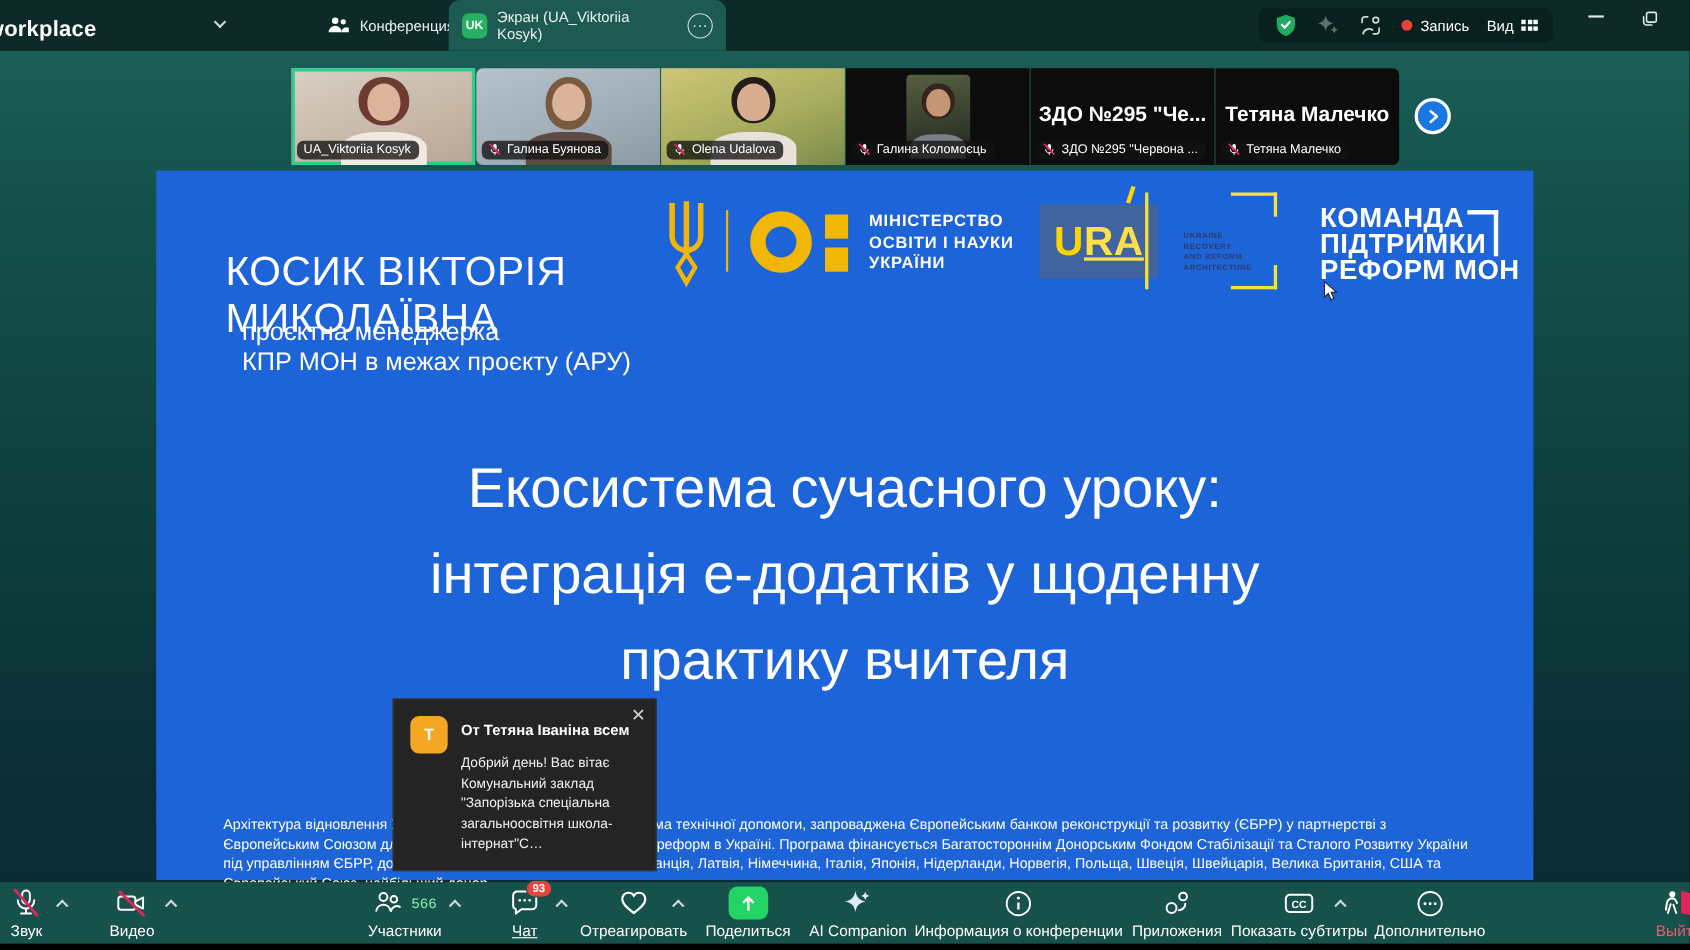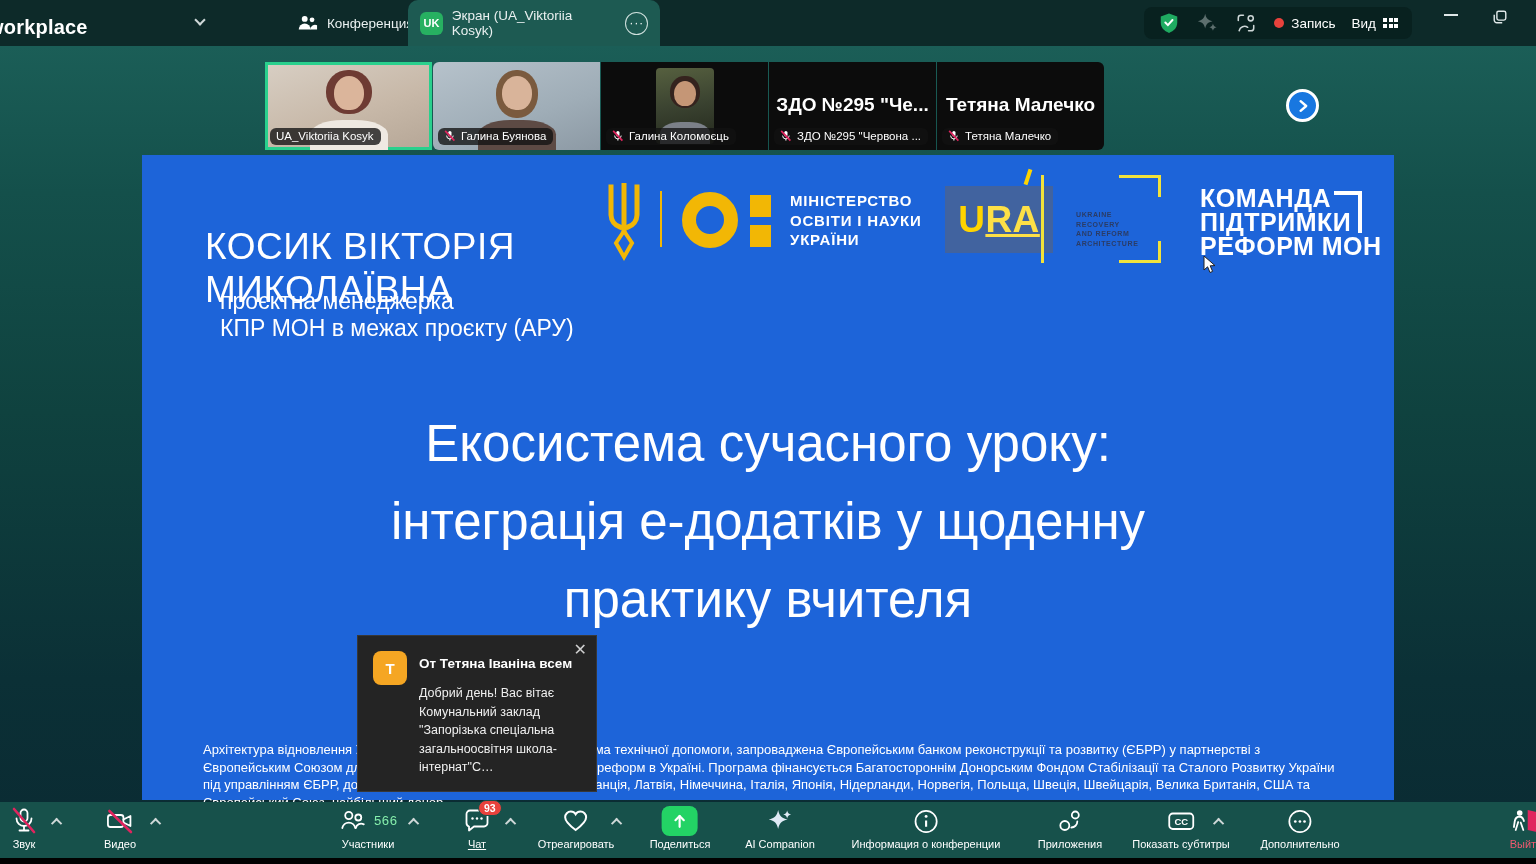--- a/index.html
+++ b/index.html
@@ -93,21 +93,21 @@
   #chat-popup .close { position:absolute; right:9px; top:4px; font-size:16px; color:#cfcfcf; }
 
   
   #cursor { position:absolute; left:1203px; top:255px; }
 
   
   #toolbar { position:absolute; left:0; top:802px; width:1536px; height:56px; background:#17514b; }
   .tool { position:absolute; top:4px; transform:translateX(-50%); display:flex; flex-direction:column;
      align-items:center; color:#fff; }
   .tool .irow { height:30px; display:flex; align-items:center; gap:7px; position:relative; }
-  .tool .lbl { margin-top:2px; font-size:11px; white-space:nowrap; }
+  .tool .lbl { margin-top:2px; font-size:14px; white-space:nowrap; }
   .tool .count { font-size:13px; color:#86efac;font-family:Liberation Mono, monospace; }
   .tchev { position:absolute; top:16px; }
   .badge { position:absolute; left:15px; top:-6px; background:#e8423c; color:#fff; border-radius:9px;
      font-size:10.5px; font-weight:700; padding:1px 5px; border:1.5px solid #17514b; }
   #share-btn { width:36px; height:30px; background:#23d365; border-radius:8px; display:flex; align-items:center; justify-content:center; }
   .lbl-leave { color:#f0596f !important; }
   #bottom-black { position:absolute; left:0; top:858px; width:1536px; height:6px; background:#010101; }
 </style>
 </head>
 <body>
@@ -203,20 +203,34 @@
         <svg width="12" height="12" viewBox="0 0 12 12">
           <rect x="4.3" y="1" width="3.2" height="5.6" rx="1.6" fill="#fff"></rect>
           <path d="M2.6,5.6 a3.3,3.3 0 0 0 6.6,0" stroke="#fff" stroke-width="1" fill="none"></path>
           <line x1="5.9" y1="8.9" x2="5.9" y2="10.6" stroke="#fff" stroke-width="1"></line>
           <line x1="1.2" y1="0.8" x2="10.4" y2="10.6" stroke="#e0245e" stroke-width="1.7"></line>
         </svg>
         <span>Галина Буянова</span>
       </div>
     </div>
 
+    <div class="tile vbg3">
+      <div class="sil-hair" style="background:#241c18; width:40px; height:42px;"></div>
+      <div class="sil-head" style="background:#d8ad90;"></div>
+      <div class="sil-body" style="background:#e8e2d8;"></div>
+      <div class="namepill">
+        <svg width="12" height="12" viewBox="0 0 12 12">
+          <rect x="4.3" y="1" width="3.2" height="5.6" rx="1.6" fill="#fff"></rect>
+          <path d="M2.6,5.6 a3.3,3.3 0 0 0 6.6,0" stroke="#fff" stroke-width="1" fill="none"></path>
+          <line x1="5.9" y1="8.9" x2="5.9" y2="10.6" stroke="#fff" stroke-width="1"></line>
+          <line x1="1.2" y1="0.8" x2="10.4" y2="10.6" stroke="#e0245e" stroke-width="1.7"></line>
+        </svg>
+        <span>Olena Udalova</span>
+      </div>
+    </div>
 
     <div class="tile">
       <div class="avatarcard">
         <div class="sil-hair" style="background:#35231e; width:30px; height:32px; top:8px;"></div>
         <div class="sil-head" style="background:#c59676; width:22px; height:25px; top:13px;"></div>
         <div class="sil-body" style="background:#7b8088; width:50px; height:26px;"></div>
       </div>
       <div class="namepill">
         <svg width="12" height="12" viewBox="0 0 12 12">
           <rect x="4.3" y="1" width="3.2" height="5.6" rx="1.6" fill="#fff"></rect>

